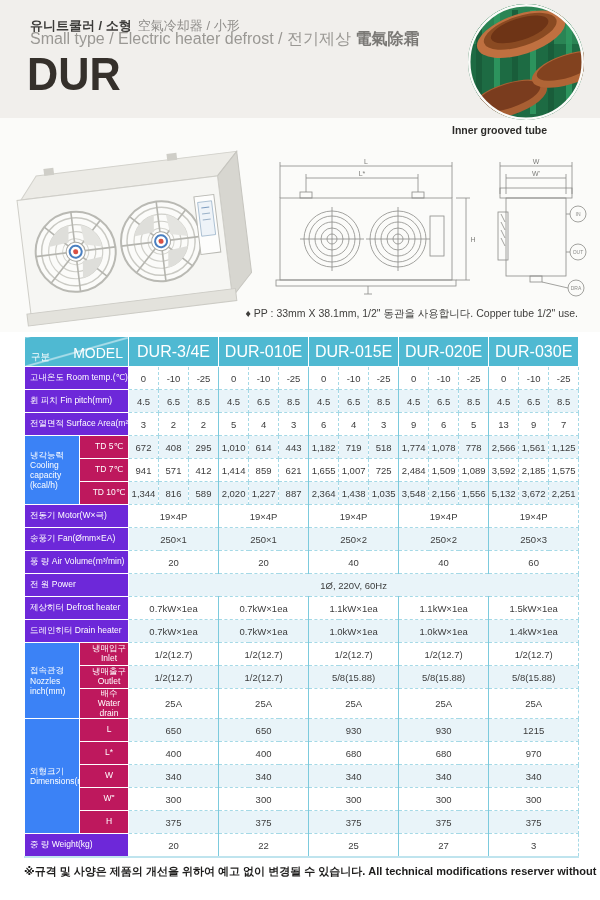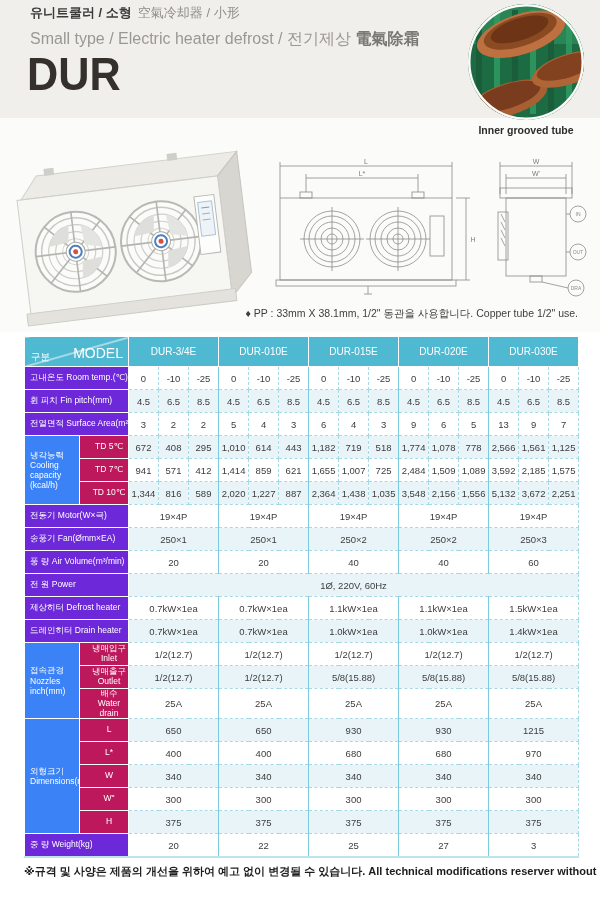--- a/index.html
+++ b/index.html
@@ -1,45 +1,45 @@
 <!DOCTYPE html>
 <html><head>
 <meta charset="utf-8">
 <style>
   * { margin:0; padding:0; box-sizing:border-box; }
   html,body { width:600px; height:900px; background:#fff; font-family:"Liberation Sans","DejaVu Sans",sans-serif; position:relative; overflow:hidden; }
 
   .top-band { position:absolute; left:0; top:0; width:600px; height:118px; background:#f1efec; }
   .product-zone { position:absolute; left:0; top:118px; width:600px; height:214px; background:#fbfbf9; }
 
-  .kr-title { position:absolute; left:30px; top:4px; font-size:13px; font-weight:bold; color:#3c3b39; letter-spacing:0; }
+  .kr-title { position:absolute; left:30px; top:17px; font-size:13px; font-weight:bold; color:#3c3b39; letter-spacing:0; }
   .kr-title .cn { font-weight:normal; color:#8f8d8a; margin-left:6px; }
   .sub-title { position:absolute; left:30px; top:29px; font-size:16px; color:#9a9894; }
   .sub-title .cn2 { color:#7a7875; font-weight:bold; }
   .series-name { position:absolute; left:27px; top:46px; font-size:47px; font-weight:800; color:#35302b; letter-spacing:0px; transform:scaleX(.92); transform-origin:left top; }
 
   .tube-photo { position:absolute; left:468px; top:4px; width:116px; height:116px; border-radius:50%; overflow:hidden; }
-  .tube-caption { position:absolute; left:452px; top:124px; width:148px; text-align:center; font-size:10.5px; font-weight:bold; color:#2d2c2a; }
+  .tube-caption { position:absolute; left:452px; top:124px; width:148px; text-align:left; font-size:10.5px; font-weight:bold; color:#2d2c2a; }
 
   .unit-photo { position:absolute; left:8px; top:134px; }
   .line-drawing { position:absolute; left:272px; top:156px; }
 
   .pp-note { position:absolute; right:22px; top:307px; font-size:10.5px; color:#3f3e3c; white-space:nowrap;margin-left:17px; }
 
   .spec-wrap { position:absolute; left:24px; top:336px; }
   table.spec { border-collapse:collapse; table-layout:fixed; width:554px; }
   table.spec col.c-g { width:55px; } table.spec col.c-s { width:49px; }
   table.spec col.c-d { width:30px; }
   table.spec th, table.spec td { font-weight:normal; overflow:hidden; }
 
   th.corner { background:#4fb9d2; height:30px; position:relative; border:1px solid #fff;
     background-image:linear-gradient(to bottom right, rgba(255,255,255,0) calc(50% - 1px), rgba(255,255,255,.95) 50%, rgba(255,255,255,0) calc(50% + 1px)); }
   th.corner .c-top { position:absolute; right:5px; top:8px; font-size:14px; color:#fff; }
   th.corner .c-bot { position:absolute; left:6px; bottom:2px; font-size:9.5px; color:#fff; }
-  th.model { background:#4fb9d2; color:#fff; font-size:10px; font-weight:bold; border:1px solid #fff; height:30px; text-align:center; }
+  th.model { background:#4fb9d2; color:#fff; font-size:16px; font-weight:bold; border:1px solid #fff; height:30px; text-align:center; }
 
   td.lbl { background:#6d28d9; color:#fff; font-size:8.5px; border:1px solid #fff; padding-left:5px; text-align:left; white-space:nowrap; }
   td.lbl.grp { background:#3b82f6; white-space:normal; line-height:1.2; padding:2px 2px 2px 5px; }
   td.lbl.sub { background:#be185d; text-align:center; padding-left:10px; white-space:normal; line-height:1.15; }
   td.data { background:#fff; font-size:9.5px; color:#3c3c3c; text-align:center; height:23px; border:1px dashed #a5d9e6; white-space:nowrap; }
   tr.alt td.data { background:#e9f4f9; }
   td.data.gsep { border-left:1px solid #7ccadd; }
   table.spec { border-bottom:2px solid #bfe4ee; }
 
   .footer-note { position:absolute; left:24px; top:864px; font-size:11px; font-weight:bold; color:#1d1c1b; white-space:nowrap; }

